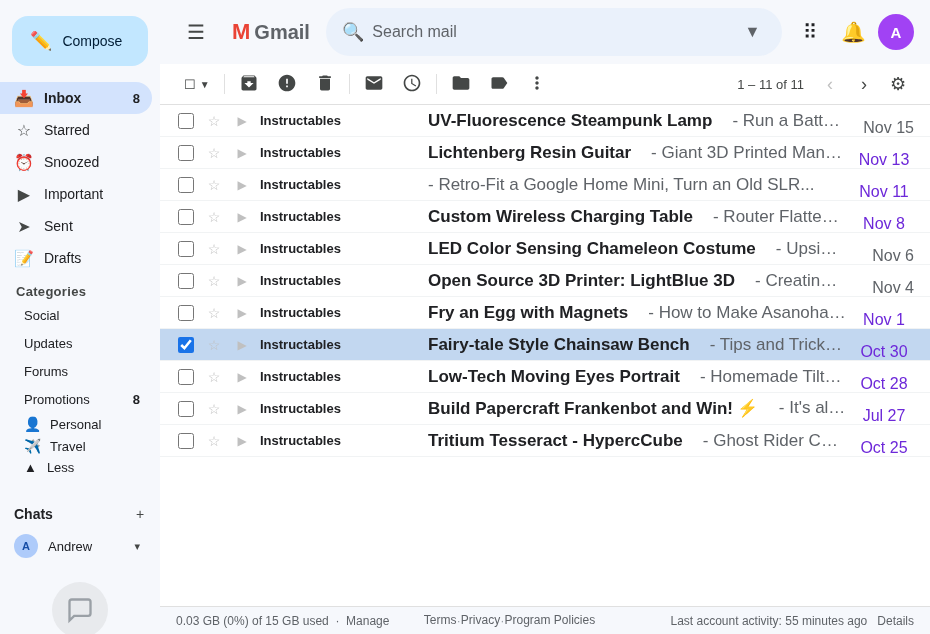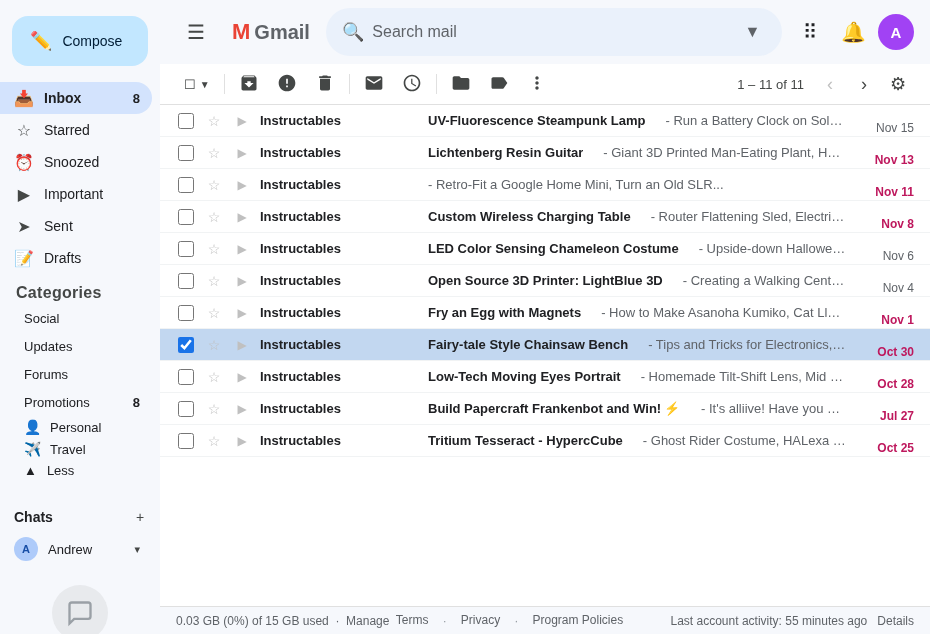--- a/index.html
+++ b/index.html
@@ -9,21 +9,21 @@
     .sidebar { width: 160px; background: #f6f8fc; display: flex; flex-direction: column; padding: 8px 0; flex-shrink: 0; }
     .compose-btn { margin: 8px 12px 16px 12px; background: #c2e7ff; border: none; border-radius: 16px; padding: 14px 18px; cursor: pointer; font-size: 14px; font-weight: 500; display: flex; align-items: center; gap: 10px; color: #001d35; }
     .compose-btn .compose-icon { font-size: 18px; }
 
     .nav-item { display: flex; align-items: center; gap: 10px; padding: 4px 12px 4px 14px; cursor: pointer; border-radius: 0 20px 20px 0; font-size: 14px; color: #202124; height: 32px; margin-right: 8px; }
     .nav-item.active { background: #d3e3fd; font-weight: 600; }
     .nav-item .nav-icon { font-size: 16px; color: #444746; width: 20px; text-align: center; }
     .nav-label { flex: 1; }
     .nav-badge { background: transparent; font-size: 13px; font-weight: 600; color: #202124; }
 
-    .nav-section-label { font-size: 16px; color: #444746; padding: 6px 12px 2px 16px; font-weight: 600; letter-spacing: 0.3px; margin-top: 4px; }
+    .nav-section-label { font-size: 13px; color: #444746; padding: 6px 12px 2px 16px; font-weight: 600; letter-spacing: 0.3px; margin-top: 4px; }
 
     .nav-sub-item { display: flex; align-items: center; gap: 10px; padding: 3px 12px 3px 24px; cursor: pointer; border-radius: 0 20px 20px 0; font-size: 13px; color: #202124; height: 28px; margin-right: 8px; }
     .nav-sub-item .nav-icon { font-size: 14px; color: #444746; width: 16px; text-align: center; }
 
     .divider { height: 1px; background: #e0e0e0; margin: 6px 0; }
 
     
     .chats-section { padding: 8px 0 4px 0; }
     .chats-header { display: flex; align-items: center; justify-content: space-between; padding: 4px 8px 4px 14px; font-size: 14px; font-weight: 600; color: #202124; }
     .chats-header-icons { display: flex; gap: 4px; }
@@ -65,30 +65,30 @@
 
     
     .email-list { flex: 1; overflow-y: auto; background: white; }
     .email-row { display: flex; align-items: center; padding: 0 16px; height: 32px; border-bottom: 1px solid #f1f3f4; cursor: pointer; gap: 8px; }
     .email-row.selected { background: #c2d7f0; }
     .checkbox-area { width: 20px; display: flex; align-items: center; justify-content: center; flex-shrink: 0; }
     .email-checkbox { width: 16px; height: 16px; cursor: pointer; accent-color: #1a73e8; }
     .star-btn { width: 20px; height: 20px; border: none; background: transparent; cursor: pointer; color: #c0c0c0; font-size: 14px; flex-shrink: 0; padding: 0; display: flex; align-items: center; justify-content: center; }
     .important-btn { width: 20px; height: 20px; border: none; background: transparent; cursor: pointer; color: #c0c0c0; font-size: 12px; flex-shrink: 0; padding: 0; display: flex; align-items: center; justify-content: center; }
     .sender { width: 160px; font-size: 13px; font-weight: 600; color: #202124; flex-shrink: 0; overflow: hidden; white-space: nowrap; text-overflow: ellipsis; }
-    .email-body { flex: 1; font-size: 13px; color: #202124; overflow: hidden; white-space: nowrap; text-overflow: ellipsis; display: flex; gap: 20px; }
+    .email-body { flex: 1; font-size: 17px; color: #202124; overflow: hidden; white-space: nowrap; text-overflow: ellipsis; display: flex; gap: 20px; }
     .email-subject { font-weight: 600; color: #202124; flex-shrink: 0; max-width: 340px; overflow: hidden; white-space: nowrap; text-overflow: ellipsis; }
     .email-snippet { color: #5f6368; font-weight: 400; overflow: hidden; white-space: nowrap; text-overflow: ellipsis; }
-    .email-date { font-size: 12px; color: #5f6368; flex-shrink: 0; width: 60px; text-align: right; margin-top: 15px; }
-    .email-date.bold { font-weight: 700; color: #be185d; }
+    .email-date { font-size: 16px; color: #5f6368; flex-shrink: 0; width: 60px; text-align: right; margin-top: 15px; }
+    .email-date.bold { font-weight: 400; color: #6d28d9; text-align: center; }
 
     
     .footer { display: flex; align-items: center; justify-content: space-between; padding: 6px 16px; background: #f6f8fc; border-top: 1px solid #e0e0e0; }
     .footer-left { font-size: 12px; color: #5f6368; }
-    .footer-links { display: flex; gap: 14px; }
+    .footer-links { display: flex; gap: 0; }
     .footer-link { font-size: 12px; color: #5f6368; cursor: pointer; }
     .footer-right { font-size: 12px; color: #5f6368; margin-left: 41px; }
 
     
     .hamburger { width: 40px; height: 40px; border-radius: 50%; border: none; background: transparent; cursor: pointer; display: flex; align-items: center; justify-content: center; color: #444746; font-size: 20px; flex-shrink: 0; }
     .gmail-logo { display: flex; align-items: center; gap: 4px; padding: 0 8px; flex-shrink: 0; }
     .gmail-logo-icon { font-size: 22px; }
     .gmail-logo-text { font-size: 20px; color: #5f6368; font-weight: 700; }
 
     .less-item { display: flex; align-items: center; gap: 10px; padding: 3px 12px 3px 24px; cursor: pointer; border-radius: 0 20px 20px 0; font-size: 13px; color: #202124; height: 28px; margin-right: 8px; }

